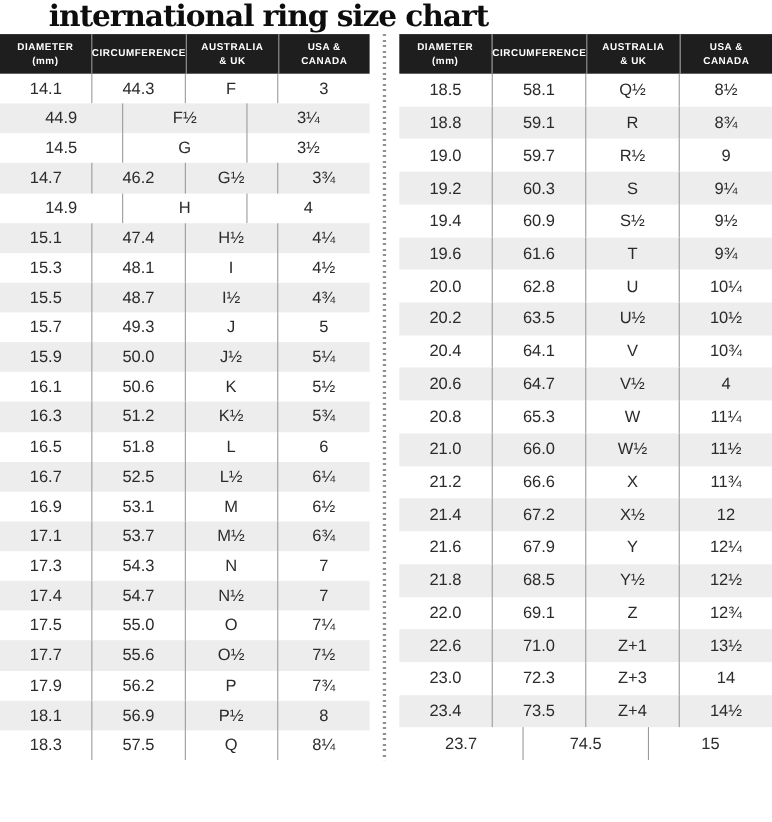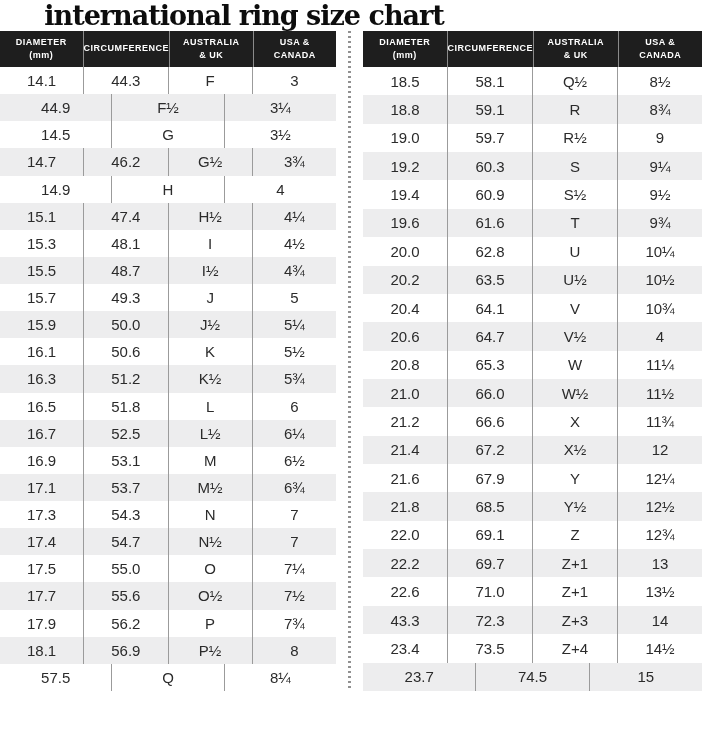--- a/index.html
+++ b/index.html
@@ -235,20 +235,21 @@
             <div class="td">P</div>
             <div class="td">7¾</div>
           </div>
           <div class="tr">
             <div class="td">18.1</div>
             <div class="td">56.9</div>
             <div class="td">P½</div>
             <div class="td">8</div>
           </div>
           <div class="tr">
+            <div class="td">18.3</div>
             <div class="td">57.5</div>
             <div class="td">Q</div>
             <div class="td">8¼</div>
           </div>
         </div>
     </div>
     <div class="gap">
       <div class="dots"></div>
     </div>
     <div class="table right">
@@ -358,33 +359,27 @@
             <div class="td">Y½</div>
             <div class="td">12½</div>
           </div>
           <div class="tr">
             <div class="td">22.0</div>
             <div class="td">69.1</div>
             <div class="td">Z</div>
             <div class="td">12¾</div>
           </div>
           <div class="tr">
-            <div class="td">22.2</div>
-            <div class="td">69.7</div>
-            <div class="td">Z+1</div>
-            <div class="td">13</div>
-          </div>
-          <div class="tr">
             <div class="td">22.6</div>
             <div class="td">71.0</div>
             <div class="td">Z+1</div>
             <div class="td">13½</div>
           </div>
           <div class="tr">
-            <div class="td">43.3</div>
+            <div class="td">23.0</div>
             <div class="td">72.3</div>
             <div class="td">Z+3</div>
             <div class="td">14</div>
           </div>
           <div class="tr">
             <div class="td">23.4</div>
             <div class="td">73.5</div>
             <div class="td">Z+4</div>
             <div class="td">14½</div>
           </div>

